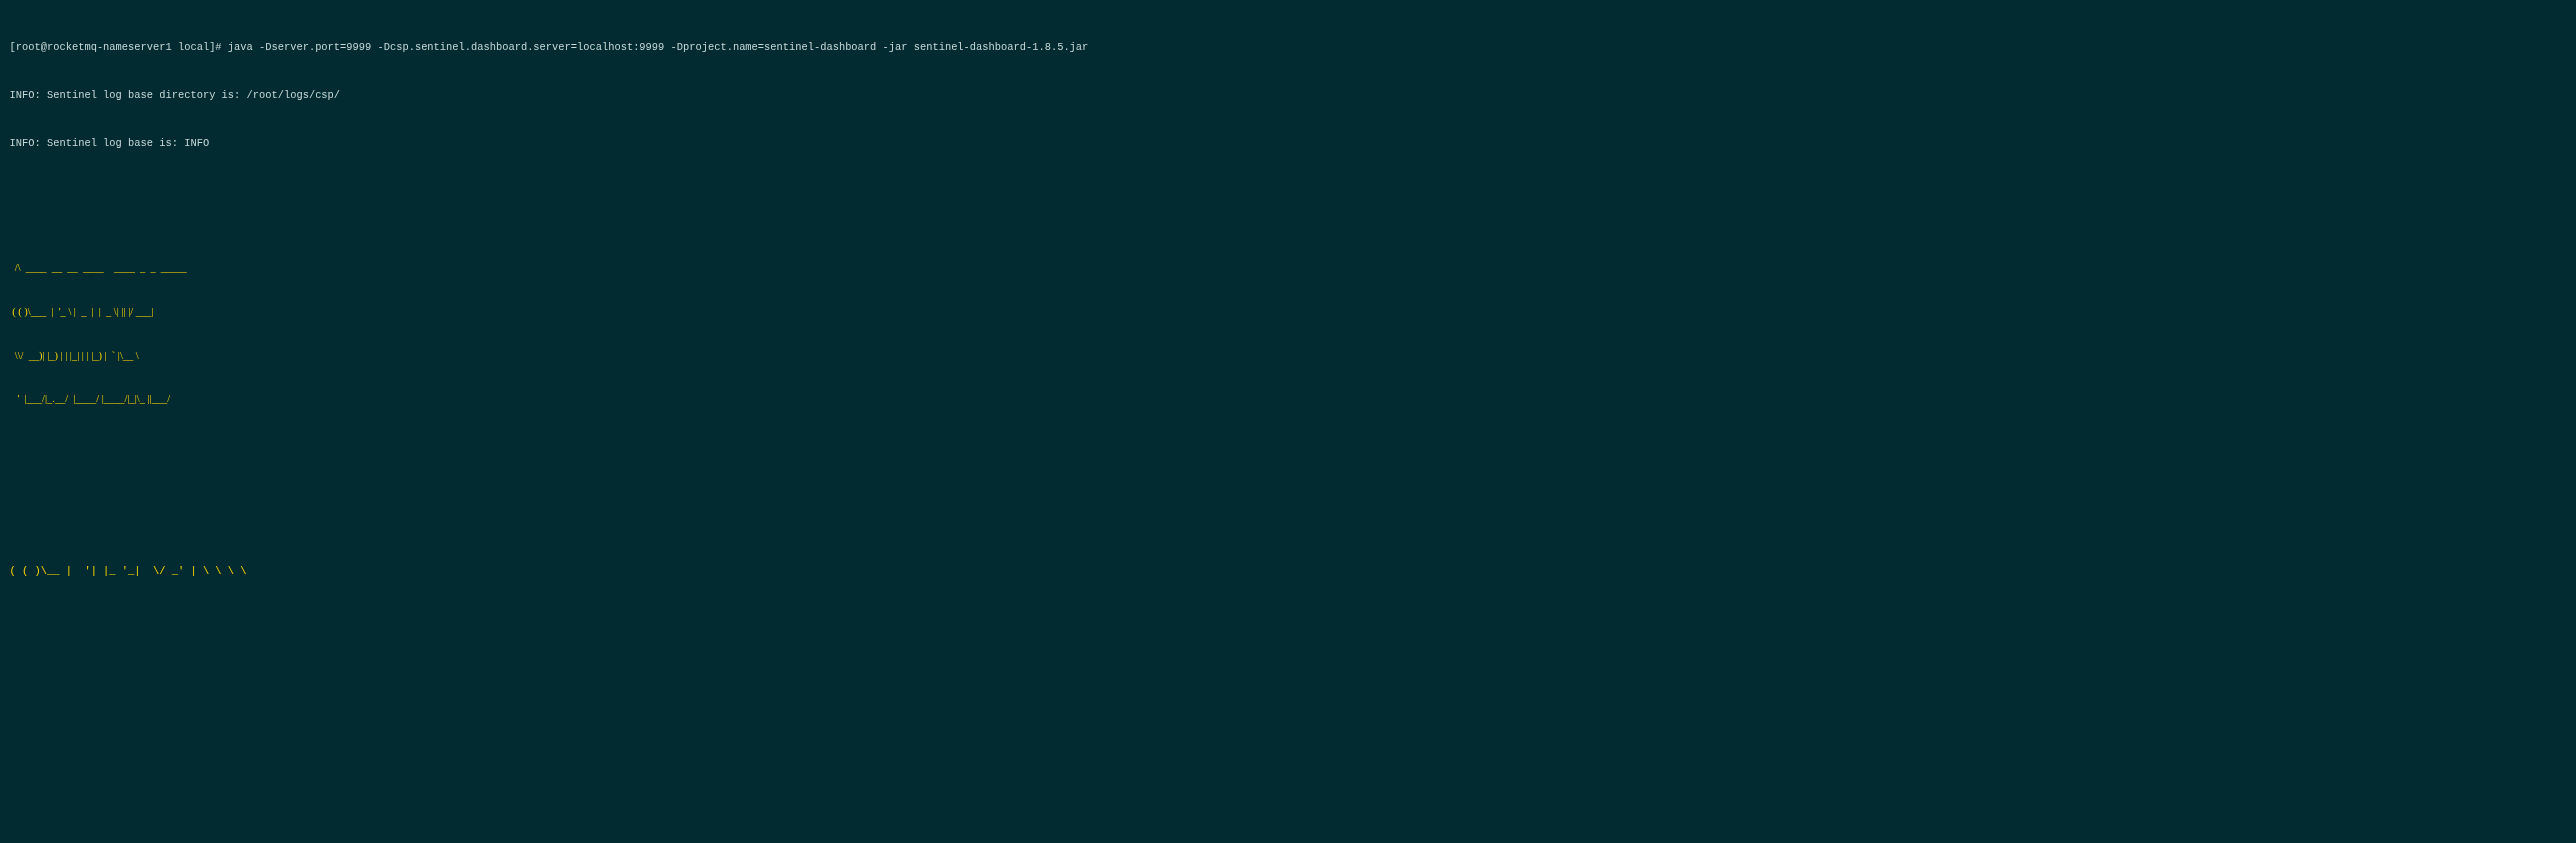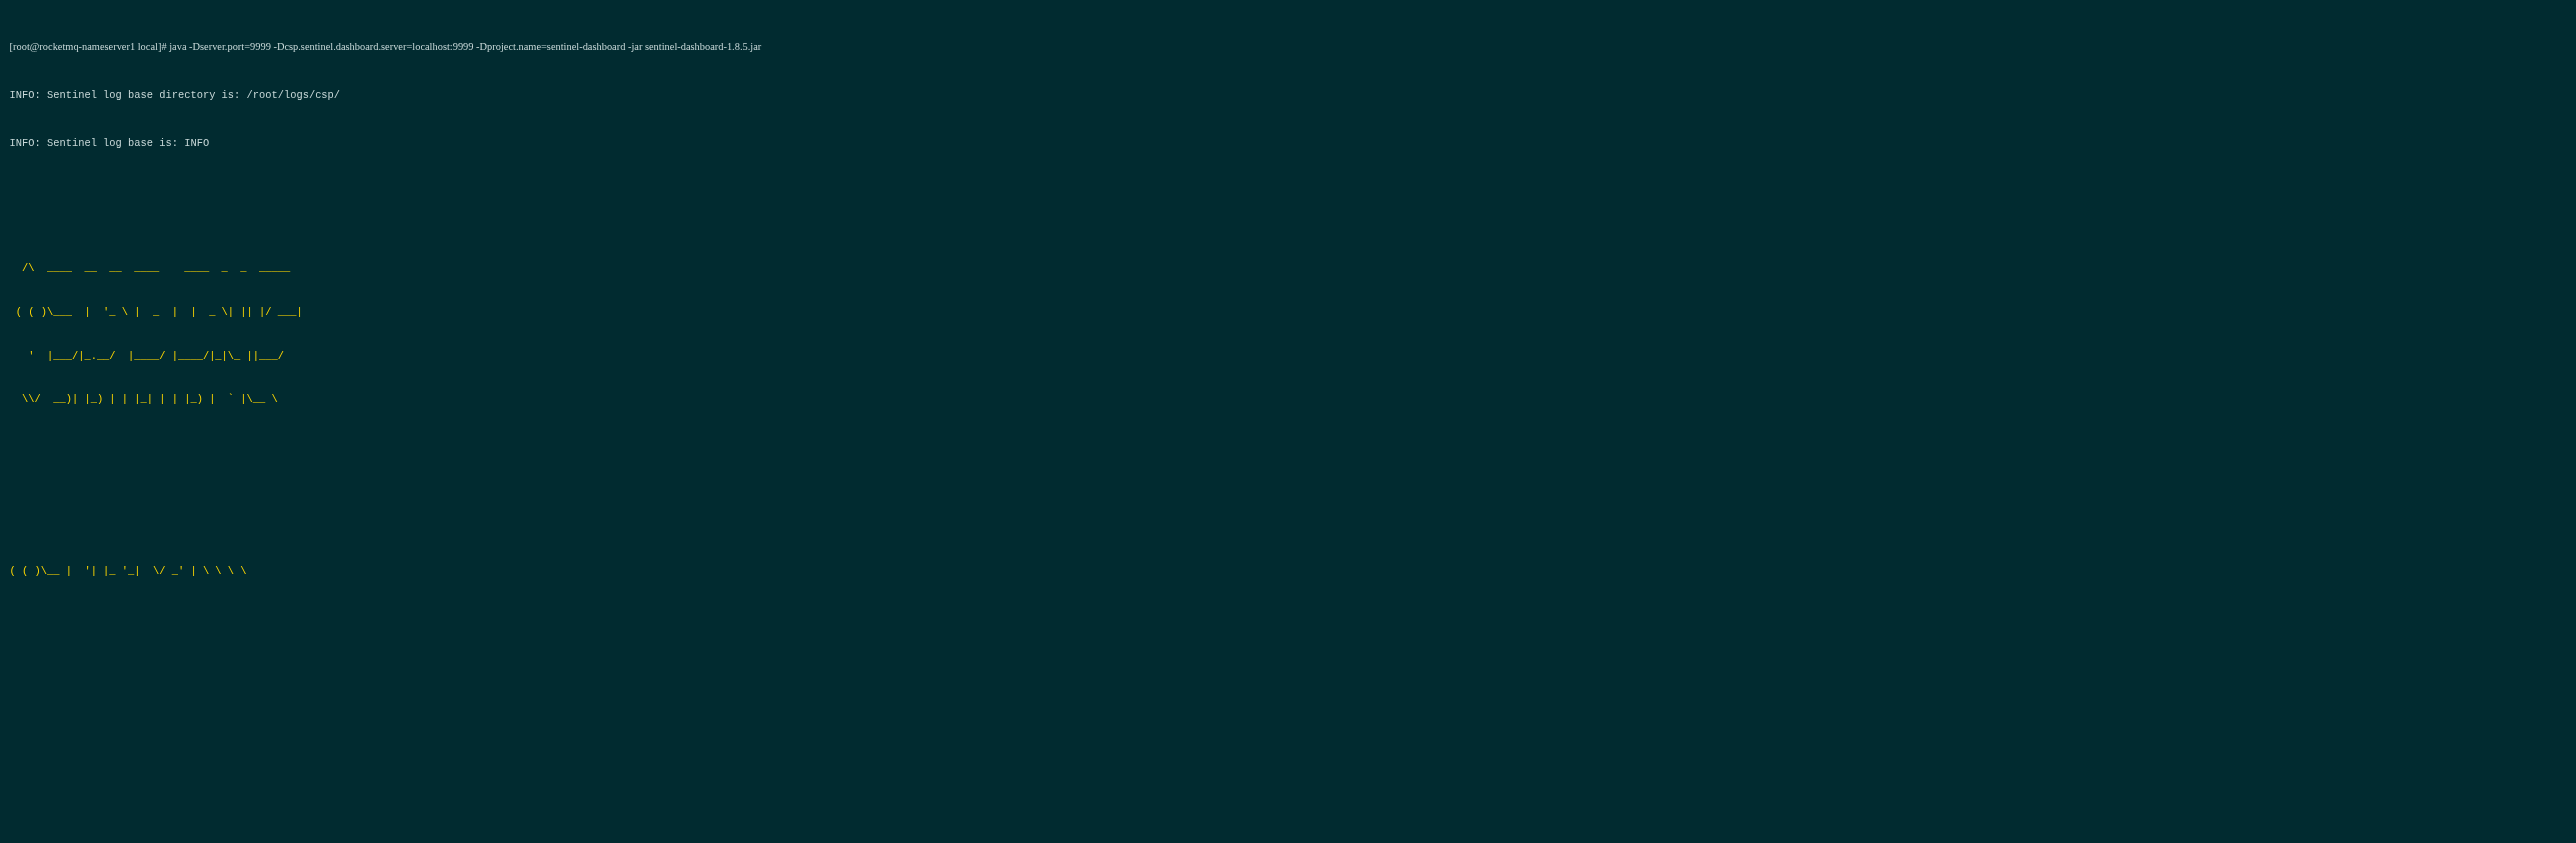--- a/index.html
+++ b/index.html
@@ -22,45 +22,45 @@
       padding: 6.4px 9.6px;
       min-height: 100vh;
       white-space: pre;
       line-height: 1.55;
     }
 
     .line {
       display: flex;
       flex-wrap: nowrap;
       white-space: pre;
-      font-family: Liberation Serif, serif;
     }
 
     .text-white { color: #c8d8d8; }
 
     .ascii-art {
       color: #ffd700;
       line-height: 1.4;
+      font-family: Liberation Serif, serif;
     }
   </style>
 </head>
 <body>
 
 <div class="terminal">
   <div class="line">
     <span class="text-white">[root@rocketmq-nameserver1 local]# java -Dserver.port=9999 -Dcsp.sentinel.dashboard.server=localhost:9999 -Dproject.name=sentinel-dashboard -jar sentinel-dashboard-1.8.5.jar</span>
   </div>
   <div><span class="text-white">INFO: Sentinel log base directory is: /root/logs/csp/</span></div>
   <div><span class="text-white">INFO: Sentinel log base is: INFO</span></div>
   <div>&nbsp;</div>
   <div class="ascii-art">
     <div>  /\  ____  __  __  ____    ____  _  _  _____</div>
     <div> ( ( )\___  |  '_ \ |  _  |  |  _ \| || |/ ___|</div>
+    <div>  \\/  __)| |_) | | |_| | | |_) |  ` |\__ \</div>
     <div>   '  |___/|_.__/  |____/ |____/|_|\_ ||___/</div>
-    <div>  \\/  __)| |_) | | |_| | | |_) |  ` |\__ \</div>
   </div>
   <div>&nbsp;</div>
   
   <div style="color:#ffd700; line-height:1.5; font-family: 'Courier New', monospace; font-size:10.4px;">
     <div>( ( )\__ |  '| |_ '_|  \/ _' | \ \ \ \</div>
     
     
     
   </div>
   

